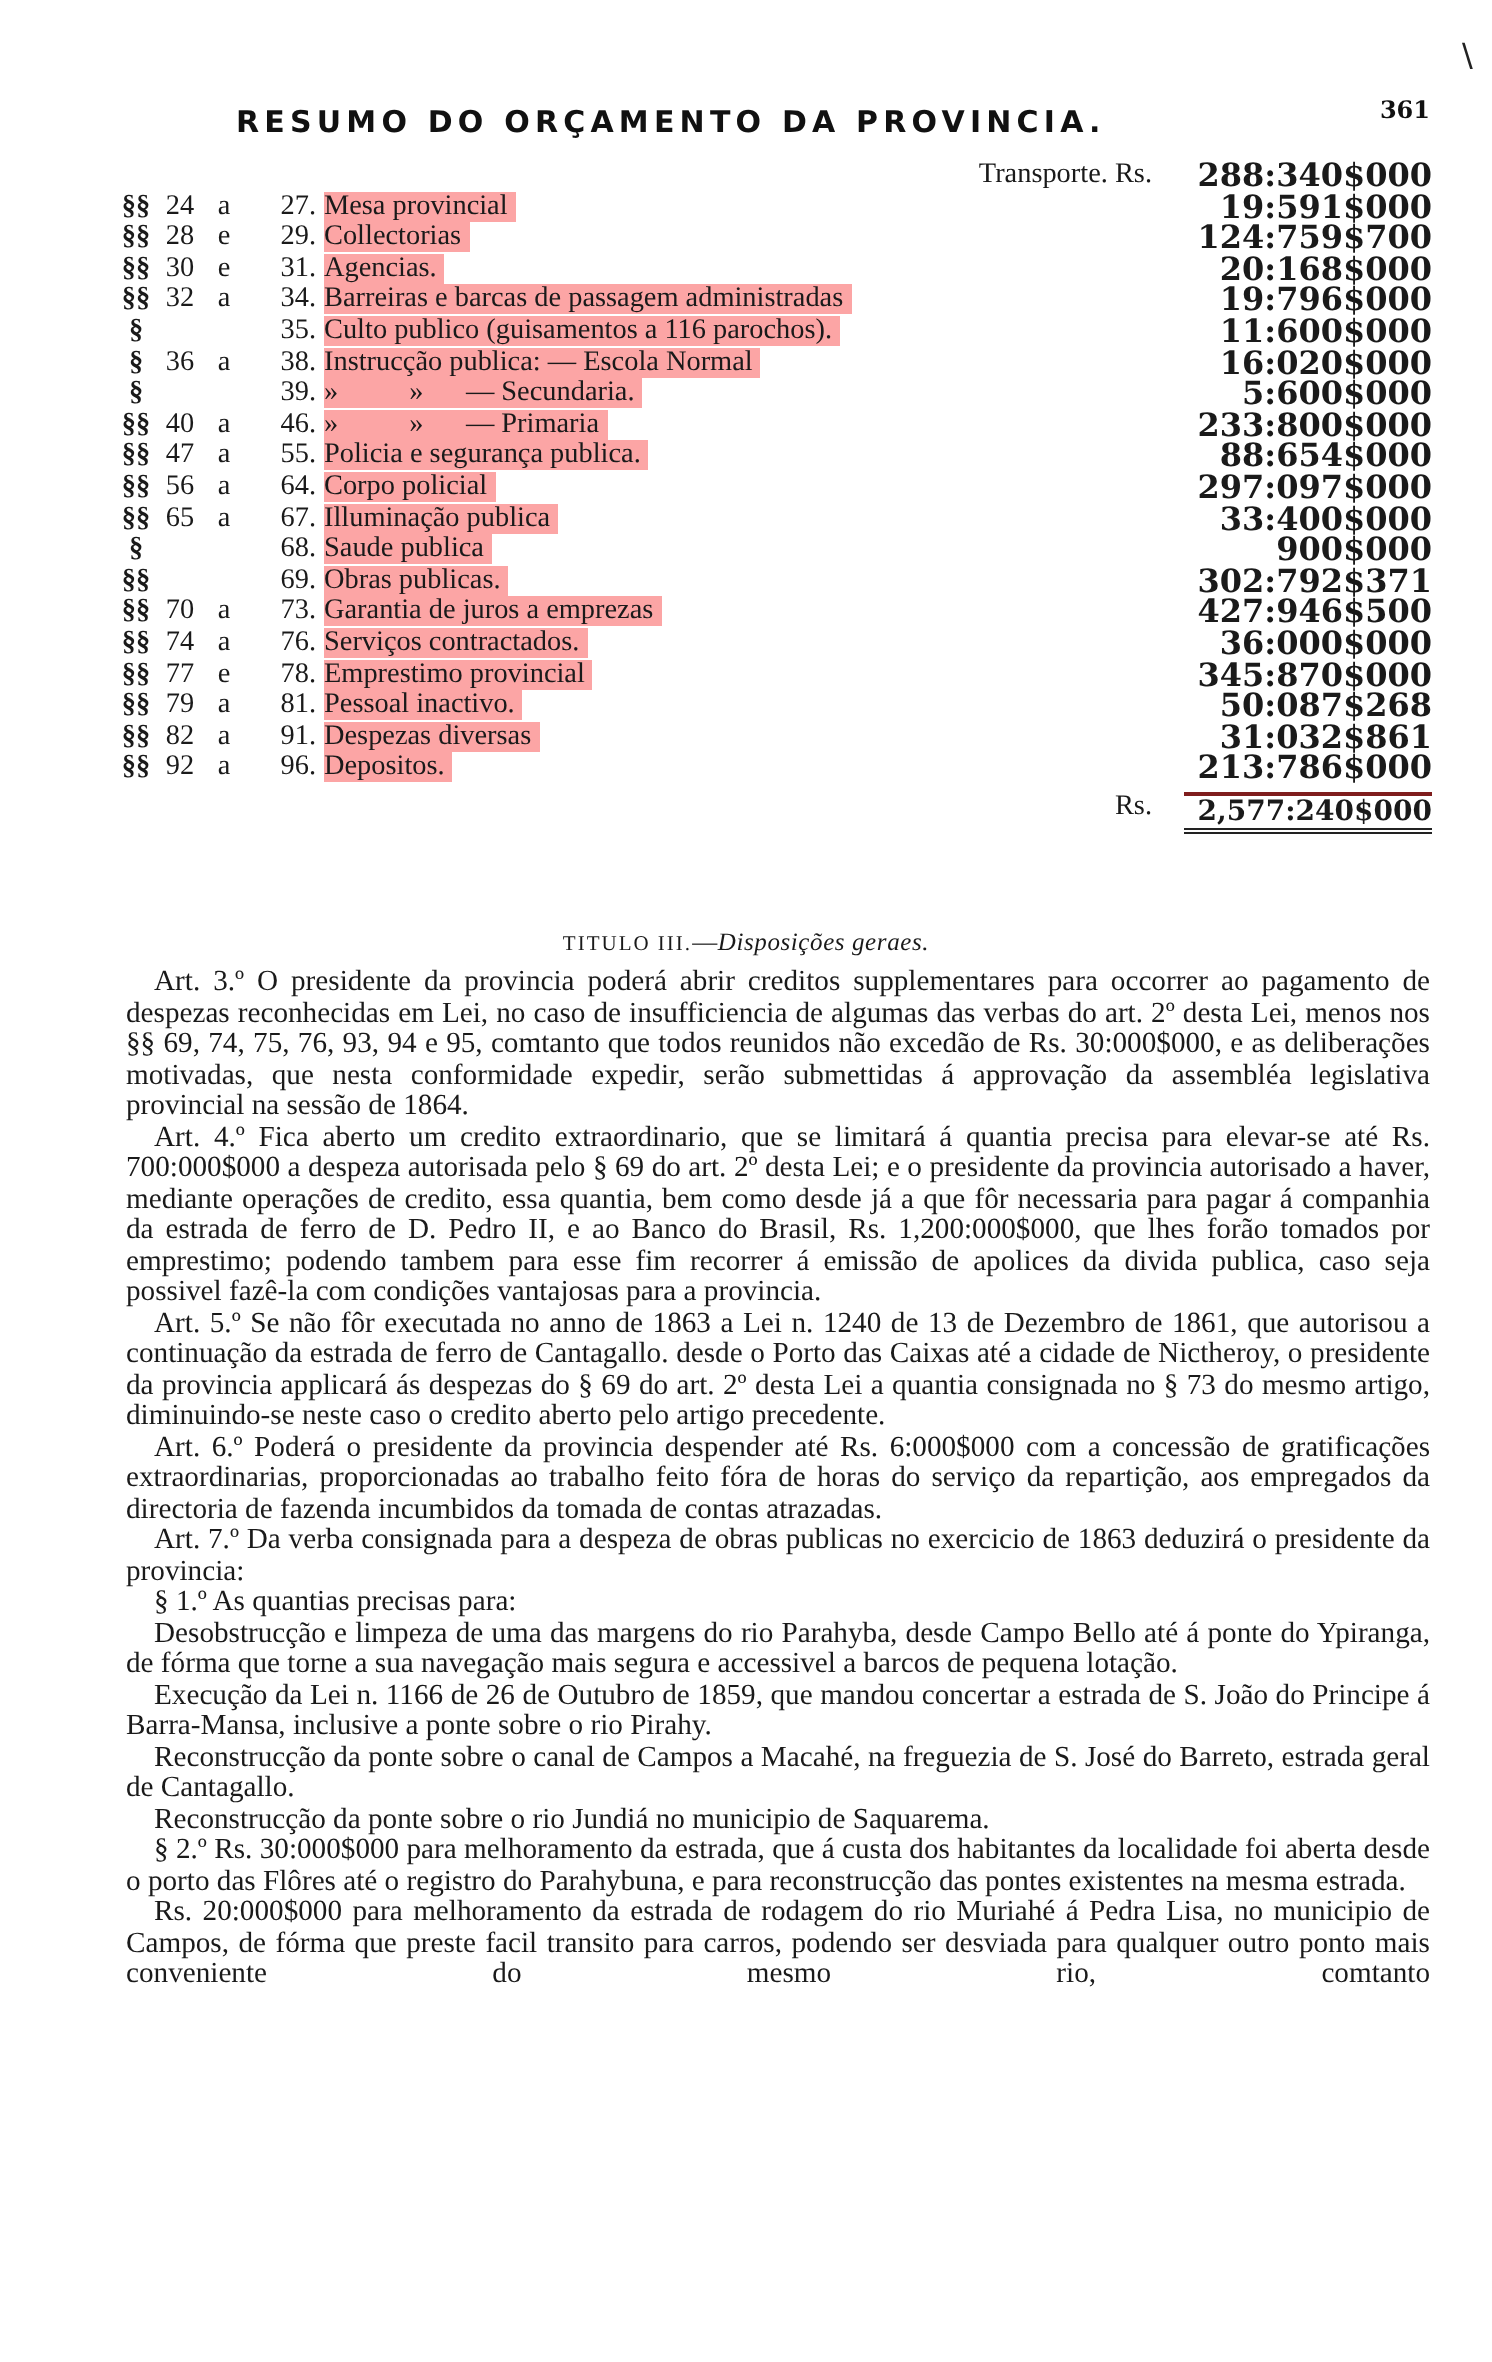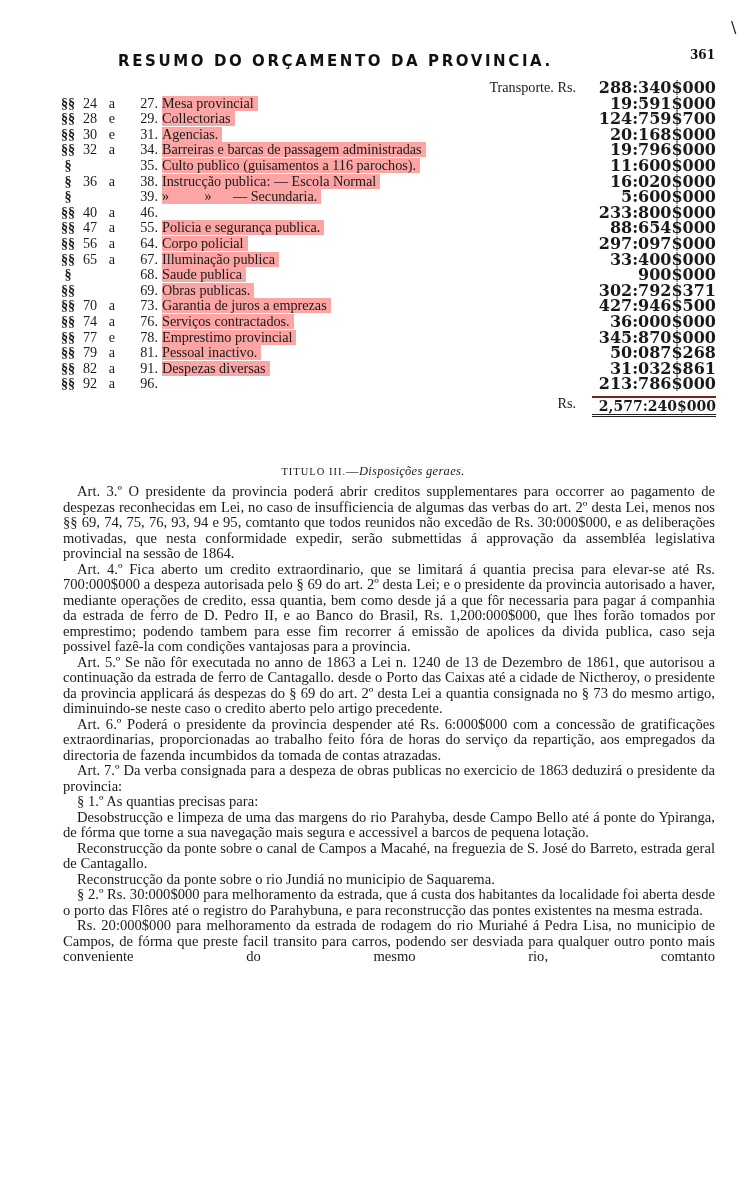--- a/index.html
+++ b/index.html
@@ -246,20 +246,21 @@
       <span class="conj"></span>
       <span class="to">39.</span>
       <span class="label"><span class="txt" style="white-space:pre">»          »      — Secundaria.</span><span class="dots">. . . . . . . . . . . . . . . . . . . . . . . . . . . . . . . . . .</span></span>
       <span class="amount">5:600$000</span>
     </div>
     <div class="row">
       <span class="sec">§§</span>
       <span class="from">40</span>
       <span class="conj">a</span>
       <span class="to">46.</span>
+      <span class="label"><span class="txt" style="white-space:pre">»          »      — Primaria</span><span class="dots">. . . . . . . . . . . . . . . . . . . . . . . . . . . . . . . . . .</span></span>
       <span class="amount">233:800$000</span>
     </div>
     <div class="row">
       <span class="sec">§§</span>
       <span class="from">47</span>
       <span class="conj">a</span>
       <span class="to">55.</span>
       <span class="label"><span class="txt">Policia e segurança publica.</span><span class="dots">. . . . . . . . . . . . . . . . . . . . . . . . . . . . . . . . . .</span></span>
       <span class="amount">88:654$000</span>
     </div>
@@ -333,20 +334,21 @@
       <span class="conj">a</span>
       <span class="to">91.</span>
       <span class="label"><span class="txt">Despezas diversas</span><span class="dots">. . . . . . . . . . . . . . . . . . . . . . . . . . . . . . . . . .</span></span>
       <span class="amount">31:032$861</span>
     </div>
     <div class="row">
       <span class="sec">§§</span>
       <span class="from">92</span>
       <span class="conj">a</span>
       <span class="to">96.</span>
+      <span class="label"><span class="txt">Depositos.</span><span class="dots">. . . . . . . . . . . . . . . . . . . . . . . . . . . . . . . . . .</span></span>
       <span class="amount">213:786$000</span>
     </div>
 
     <div class="row total">
       <span class="rs">Rs.</span>
       <span class="amount">2,577:240$000</span>
     </div>
   </div>
 
   <div class="titulo">
@@ -354,19 +356,20 @@
   </div>
 
   <div class="body-text">
     <p>Art. 3.º O presidente da provincia poderá abrir creditos supplementares para occorrer ao pagamento de despezas reconhecidas em Lei, no caso de insufficiencia de algumas das verbas do art. 2º desta Lei, menos nos §§ 69, 74, 75, 76, 93, 94 e 95, comtanto que todos reunidos não excedão de Rs. 30:000$000, e as deliberações motivadas, que nesta conformidade expedir, serão submettidas á approvação da assembléa legislativa provincial na sessão de 1864.</p>
     <p>Art. 4.º Fica aberto um credito extraordinario, que se limitará á quantia precisa para elevar-se até Rs. 700:000$000 a despeza autorisada pelo § 69 do art. 2º desta Lei; e o presidente da provincia autorisado a haver, mediante operações de credito, essa quantia, bem como desde já a que fôr necessaria para pagar á companhia da estrada de ferro de D. Pedro II, e ao Banco do Brasil, Rs. 1,200:000$000, que lhes forão tomados por emprestimo; podendo tambem para esse fim recorrer á emissão de apolices da divida publica, caso seja possivel fazê-la com condições vantajosas para a provincia.</p>
     <p>Art. 5.º Se não fôr executada no anno de 1863 a Lei n. 1240 de 13 de Dezembro de 1861, que autorisou a continuação da estrada de ferro de Cantagallo. desde o Porto das Caixas até a cidade de Nictheroy, o presidente da provincia applicará ás despezas do § 69 do art. 2º desta Lei a quantia consignada no § 73 do mesmo artigo, diminuindo-se neste caso o credito aberto pelo artigo precedente.</p>
     <p>Art. 6.º Poderá o presidente da provincia despender até Rs. 6:000$000 com a concessão de gratificações extraordinarias, proporcionadas ao trabalho feito fóra de horas do serviço da repartição, aos empregados da directoria de fazenda incumbidos da tomada de contas atrazadas.</p>
     <p>Art. 7.º Da verba consignada para a despeza de obras publicas no exercicio de 1863 deduzirá o presidente da provincia:</p>
     <p>§ 1.º As quantias precisas para:</p>
     <p>Desobstrucção e limpeza de uma das margens do rio Parahyba, desde Campo Bello até á ponte do Ypiranga, de fórma que torne a sua navegação mais segura e accessivel a barcos de pequena lotação.</p>
+    <p>Execução da Lei n. 1166 de 26 de Outubro de 1859, que mandou concertar a estrada de S. João do Principe á Barra-Mansa, inclusive a ponte sobre o rio Pirahy.</p>
     <p>Reconstrucção da ponte sobre o canal de Campos a Macahé, na freguezia de S. José do Barreto, estrada geral de Cantagallo.</p>
     <p>Reconstrucção da ponte sobre o rio Jundiá no municipio de Saquarema.</p>
     <p>§ 2.º Rs. 30:000$000 para melhoramento da estrada, que á custa dos habitantes da localidade foi aberta desde o porto das Flôres até o registro do Parahybuna, e para reconstrucção das pontes existentes na mesma estrada.</p>
     <p class="para-line">Rs. 20:000$000 para melhoramento da estrada de rodagem do rio Muriahé á Pedra Lisa, no municipio de Campos, de fórma que preste facil transito para carros, podendo ser desviada para qualquer outro ponto mais conveniente do mesmo rio, comtanto</p>
   </div>
 
 </div>
 
 </body></html>

